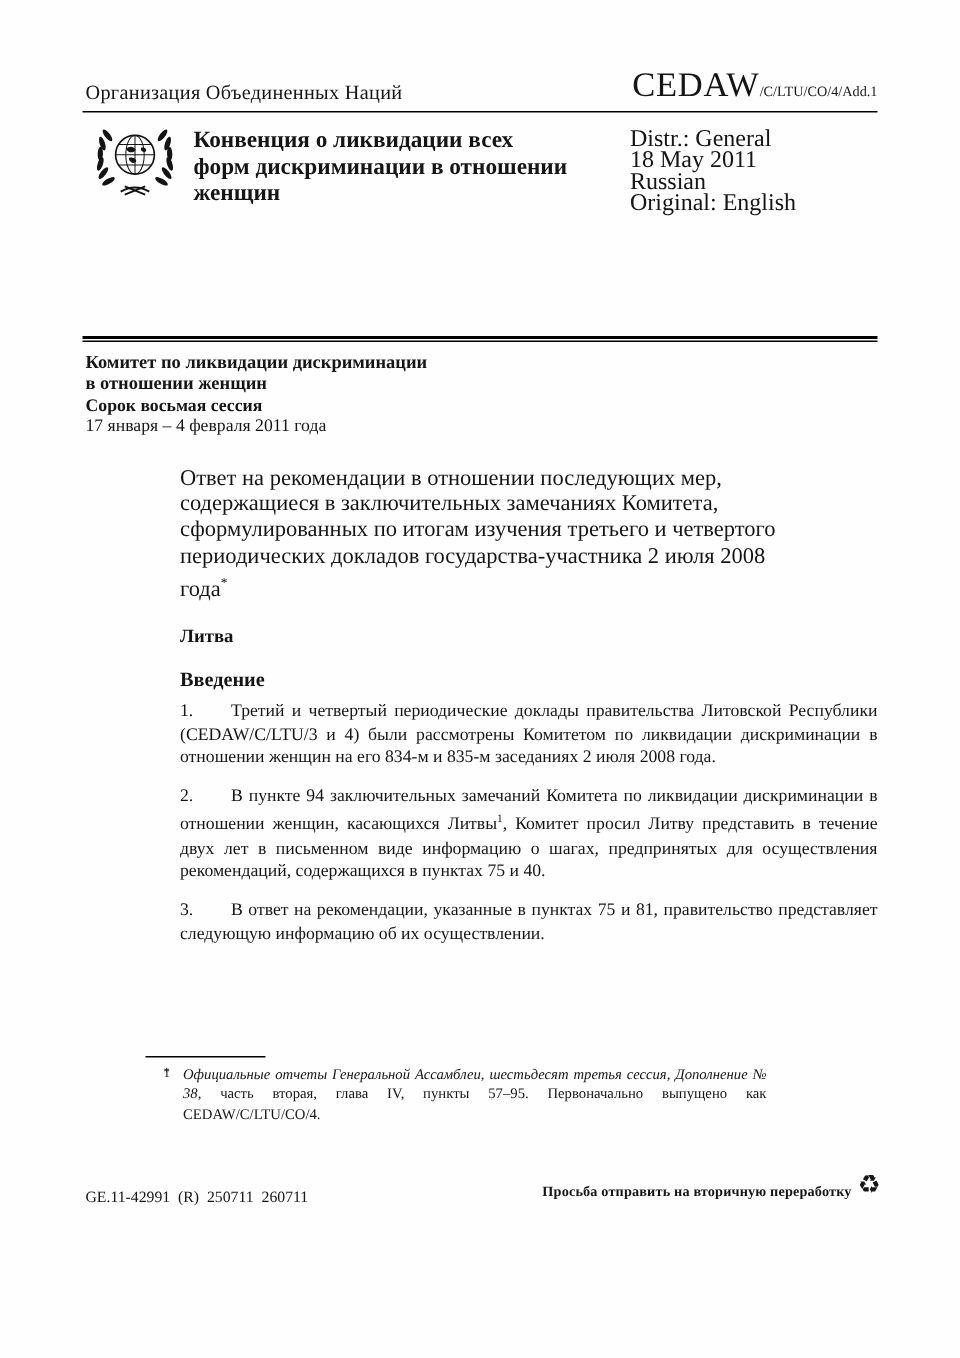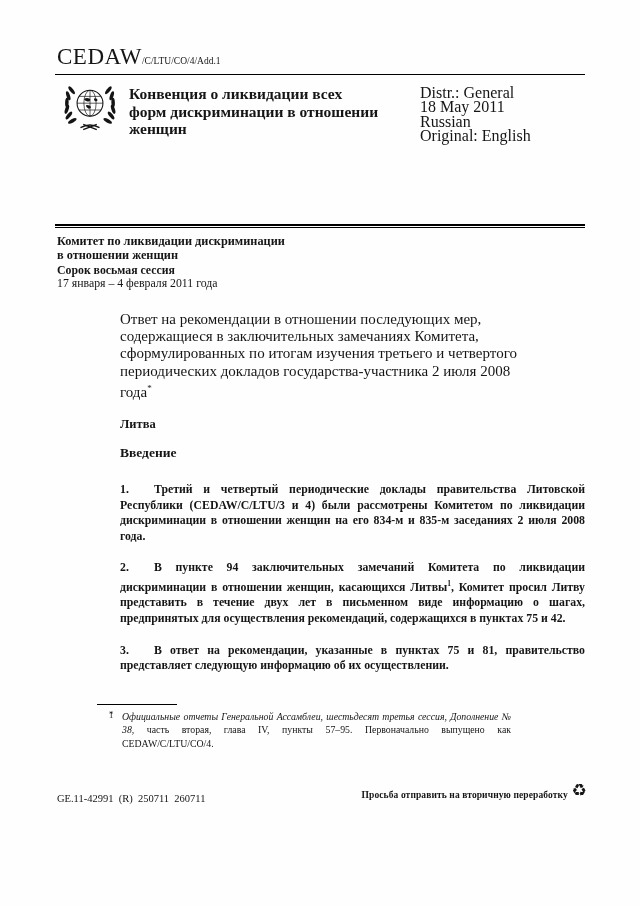--- a/index.html
+++ b/index.html
@@ -54,22 +54,21 @@
   }
   .main-title sup{font-size:9px;}
 
   .country{position:absolute;left:120px;top:417px;font-size:12.5px;font-weight:bold;}
   .section-heading{position:absolute;left:120px;top:445px;font-size:13.5px;font-weight:bold;}
 
   
   .body-text{position:absolute;left:120px;top:466px;width:465px;}
   .body-par{
     font-size:11.8px;line-height:15.6px;text-align:justify;
-    margin:16px 0 10px 0;
-    font-weight:bold;
+    margin:0 0 10px 0;
   }
   .par-num{display:inline-block;width:34px;}
   .body-par sup{font-size:7.5px;}
 
   
   .fn-sep{position:absolute;left:97px;top:704px;width:80px;border-top:1px solid #000;}
   .footnotes{position:absolute;left:97px;top:709px;width:414px;}
   .footnote{
     position:relative;padding-left:25px;
     font-size:9.8px;line-height:13.4px;text-align:justify;
@@ -89,20 +88,21 @@
     font-family:"DejaVu Sans",sans-serif;
     font-size:17px;line-height:1;margin-left:4px;position:relative;top:-4px;
   }
 </style>
 </head>
 <body>
 
 <div class="page">
 
   <div class="masthead">
+    <span class="org-name">Организация Объединенных Наций</span>
     <span class="doc-symbol"><span class="big">CEDAW</span><span class="small">/C/LTU/CO/4/Add.1</span></span>
   </div>
   <div class="rule-top"></div>
 
   <div class="emblem">
     <svg width="68" height="56" viewBox="0 0 100 80" aria-hidden="true">
       <g stroke="#141414" fill="none" stroke-width="1.6">
         <circle cx="50" cy="30" r="19"></circle>
         <ellipse cx="50" cy="30" rx="9" ry="19" stroke-width="1"></ellipse>
         <line x1="50" y1="11" x2="50" y2="49" stroke-width="1"></line>
@@ -152,21 +152,21 @@
     <div class="c-dates">17 января – 4 февраля 2011 года</div>
   </div>
 
   <h1 class="main-title"><span>Ответ на рекомендации в отношении последующих мер, содержащиеся в заключительных замечаниях Комитета, сформулированных по итогам изучения третьего и четвертого периодических докладов государства-участника 2 июля 2008 года</span><sup>*</sup></h1>
 
   <div class="country">Литва</div>
   <div class="section-heading">Введение</div>
 
   <div class="body-text">
     <p class="body-par"><span class="par-num">1.</span><span>Третий и четвертый периодические доклады правительства Литовской Республики (CEDAW/C/LTU/3 и 4) были рассмотрены Комитетом по ликвидации дискриминации в отношении женщин на его 834-м и 835-м заседаниях 2 июля 2008 года.</span></p>
-    <p class="body-par"><span class="par-num">2.</span><span>В пункте 94 заключительных замечаний Комитета по ликвидации дискриминации в отношении женщин, касающихся Литвы</span><sup>1</sup><span>, Комитет просил Литву представить в течение двух лет в письменном виде информацию о шагах, предпринятых для осуществления рекомендаций, содержащихся в пунктах 75 и 42.</span></p>
+    <p class="body-par"><span class="par-num">2.</span><span>В пункте 94 заключительных замечаний Комитета по ликвидации дискриминации в отношении женщин, касающихся Литвы</span><sup>1</sup><span>, Комитет просил Литву представить в течение двух лет в письменном виде информацию о шагах, предпринятых для осуществления рекомендаций, содержащихся в пунктах 75 и 40.</span></p>
     <p class="body-par"><span class="par-num">3.</span><span>В ответ на рекомендации, указанные в пунктах 75 и 81, правительство представляет следующую информацию об их осуществлении.</span></p>
   </div>
 
   <div class="fn-sep"></div>
   <div class="footnotes">
     <div class="footnote">
       <span class="fn-marker">*</span>
     </div>
     <div class="footnote">
       <span class="fn-marker">1</span><span class="fn-italic">Официальные отчеты Генеральной Ассамблеи, шестьдесят третья сессия, Дополнение № 38</span><span>, часть вторая, глава IV, пункты 57–95. Первоначально выпущено как CEDAW/C/LTU/CO/4.</span>

